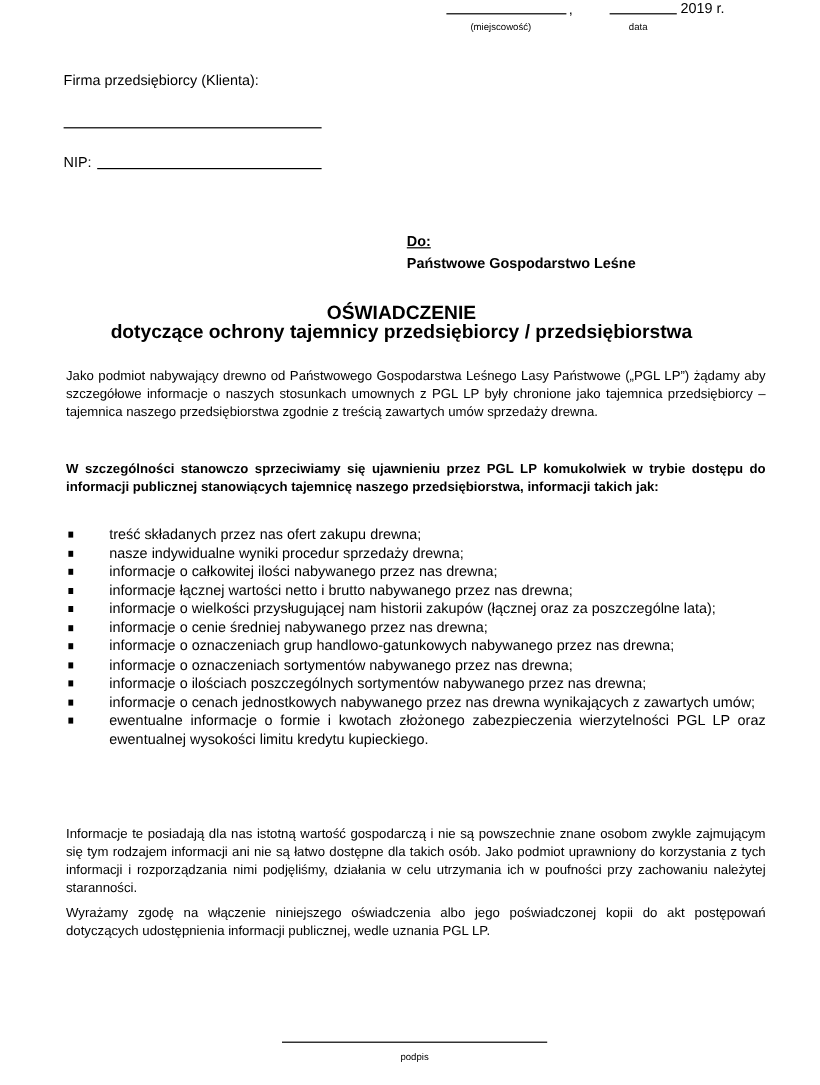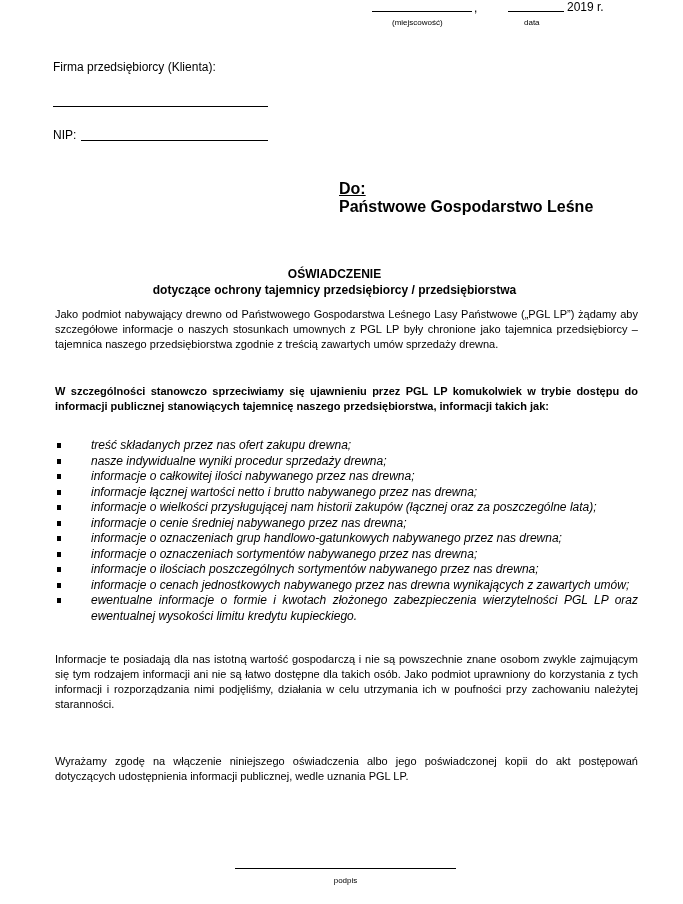--- a/index.html
+++ b/index.html
@@ -21,44 +21,43 @@
 
     
     .line { border-bottom: 1px solid #000; position: absolute; }
     .small { font-size: 8px; line-height: 10px; position: absolute; }
 
     .firm-label { left: 53px; top: 60px; font-size: 12px; }
     .firm-line { left: 53px; top: 106px; width: 215px; }
     .nip-label { left: 53px; top: 128px; }
     .nip-line { left: 81px; top: 140px; width: 187px; }
 
-    .addressee { left: 339px; top: 180px; font-weight: bold; font-size: 16px; line-height: 18px; }
+    .addressee { left: 339px; top: 192px; font-weight: bold; font-size: 12px; line-height: 18px; }
     .addressee .do-b { text-decoration: underline; }
 
-    .title { left: 0; width: 669px; top: 266px; text-align: center; font-weight: bold; font-size: 12px; line-height: 16px; }
+    .title { left: 0; width: 669px; top: 254px; text-align: center; font-weight: bold; font-size: 16px; line-height: 16px; }
 
     .para {
       left: 55px;
       width: 583px;
       text-align: justify;
       font-size: 11px;
       line-height: 15px;
       position: absolute;
     }
     .bold { font-weight: bold; }
 
     ul.items {
       position: absolute;
       left: 55px;
       top: 438px;
       width: 583px;
       margin: 0;
       padding: 0;
       list-style: none;
-      font-style: italic;
     }
     ul.items li {
       position: relative;
       padding-left: 36px;
       text-align: justify;
       font-size: 12px;
       line-height: 15.5px;
     }
     ul.items li .bullet {
       position: absolute;
@@ -108,18 +107,18 @@
   <li><span class="bullet"></span><span>informacje łącznej wartości netto i brutto nabywanego przez nas drewna;</span></li>
   <li><span class="bullet"></span><span>informacje o wielkości przysługującej nam historii zakupów (łącznej oraz za poszczególne lata);</span></li>
   <li><span class="bullet"></span><span>informacje o cenie średniej nabywanego przez nas drewna;</span></li>
   <li><span class="bullet"></span><span>informacje o oznaczeniach grup handlowo-gatunkowych nabywanego przez nas drewna;</span></li>
   <li><span class="bullet"></span><span>informacje o oznaczeniach sortymentów nabywanego przez nas drewna;</span></li>
   <li><span class="bullet"></span><span>informacje o ilościach poszczególnych sortymentów nabywanego przez nas drewna;</span></li>
   <li><span class="bullet"></span><span>informacje o cenach jednostkowych nabywanego przez nas drewna wynikających z zawartych umów;</span></li>
   <li><span class="bullet"></span><span>ewentualne informacje o formie i kwotach złożonego zabezpieczenia wierzytelności PGL LP oraz ewentualnej wysokości limitu kredytu kupieckiego.</span></li>
 </ul>
 
-<div class="para" style="top:652px;">Informacje te posiadają dla nas istotną wartość gospodarczą i nie są powszechnie znane osobom zwykle zajmującym się tym rodzajem informacji ani nie są łatwo dostępne dla takich osób. Jako podmiot uprawniony do korzystania z tych informacji i rozporządzania nimi podjęliśmy, działania w celu utrzymania ich w poufności przy zachowaniu należytej staranności.</div>
+<div class="para" style="top:688px;">Informacje te posiadają dla nas istotną wartość gospodarczą i nie są powszechnie znane osobom zwykle zajmującym się tym rodzajem informacji ani nie są łatwo dostępne dla takich osób. Jako podmiot uprawniony do korzystania z tych informacji i rozporządzania nimi podjęliśmy, działania w celu utrzymania ich w poufności przy zachowaniu należytej staranności.</div>
 
 <div class="para" style="top:754px;">Wyrażamy zgodę na włączenie niniejszego oświadczenia albo jego poświadczonej kopii do akt postępowań dotyczących udostępnienia informacji publicznej, wedle uznania PGL LP.</div>
 
 <div class="line sign-line"></div>
 <div class="abs sign-label">podpis</div>
 
 </body></html>

